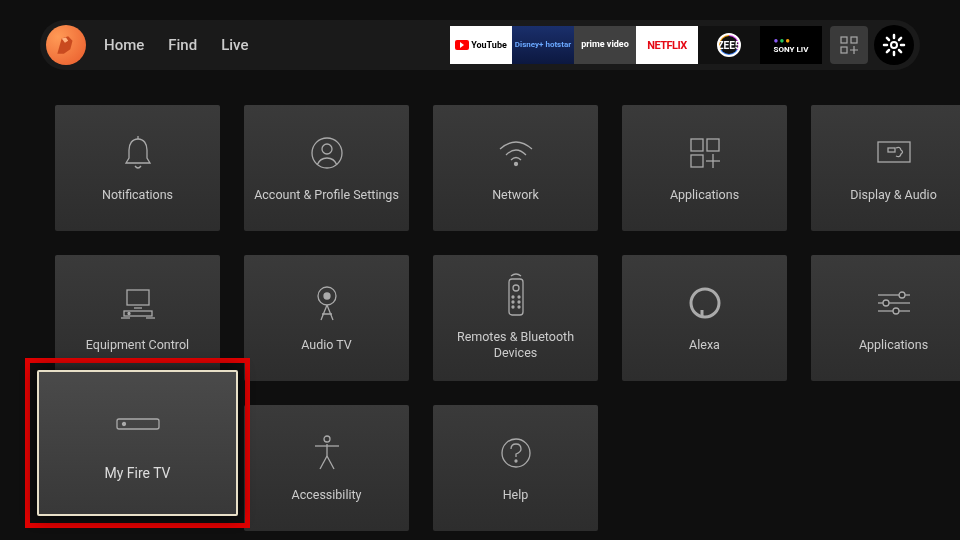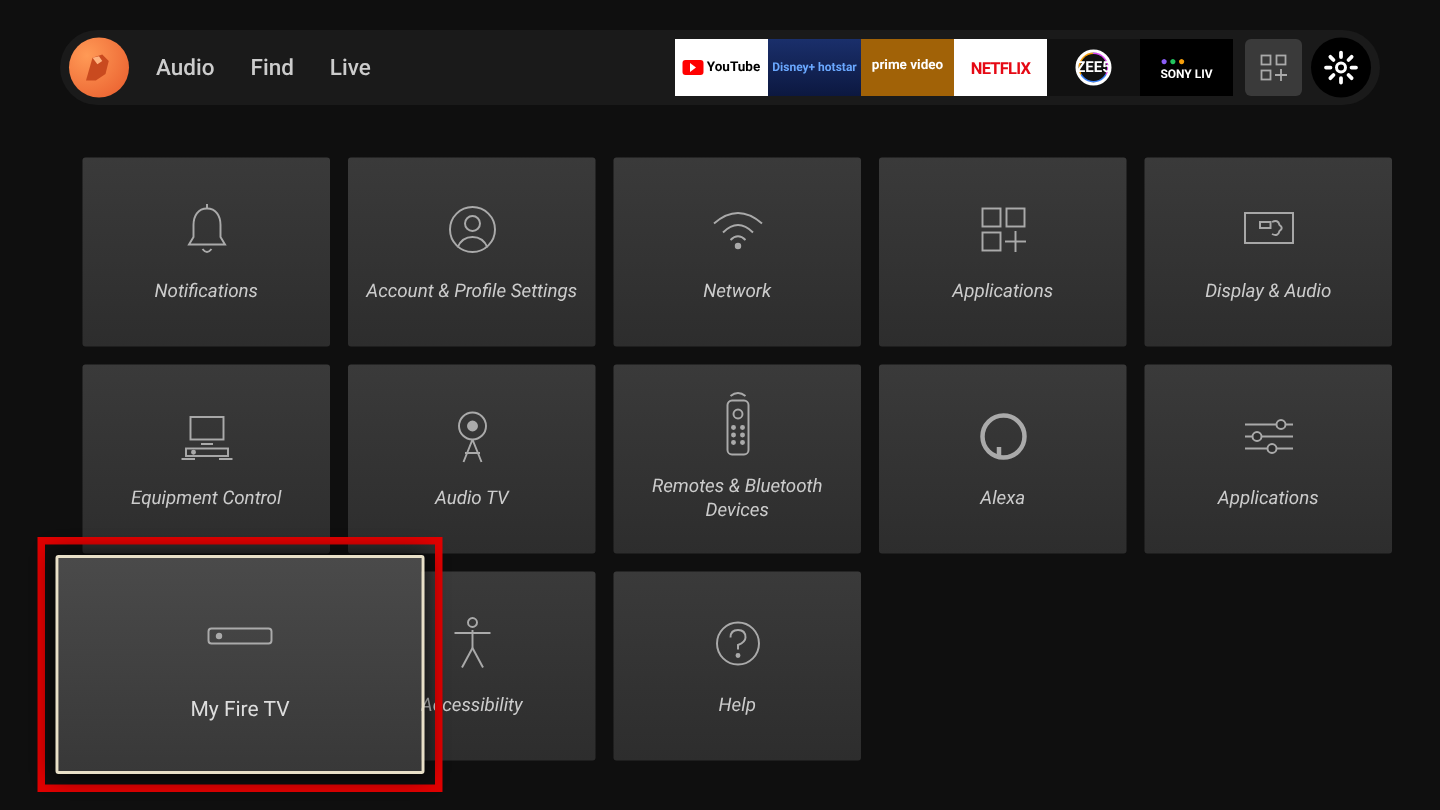--- a/index.html
+++ b/index.html
@@ -43,21 +43,21 @@
   .app-tile {
     width: 62px; height: 38px;
     display: flex; align-items: center; justify-content: center;
     font-size: 9px; font-weight: bold;
   }
   .app-youtube { background: #fff; color: #000; }
   .app-youtube .yt-logo { display:flex; align-items:center; gap:2px;}
   .app-youtube .yt-play { width:14px; height:10px; background:#f00; border-radius:2px; position:relative;}
   .app-youtube .yt-play::after{content:"";position:absolute;left:5px;top:2px;border-left:4px solid #fff;border-top:3px solid transparent;border-bottom:3px solid transparent;}
   .app-disney { background: linear-gradient(180deg,#1a2f6b,#0c1840); color:#6aa8ff; font-size:8px; text-align:center; line-height:1.1;}
-  .app-prime { background:#a16207; color:#fff; font-size:9px; text-align:center; line-height:1.1;}
+  .app-prime { background:#404040; color:#fff; font-size:9px; text-align:center; line-height:1.1;}
   .app-netflix { background:#fff; color:#e50914; font-size:11px; letter-spacing:-0.5px;}
   .app-zee { background:#111; color:#fff; display:flex; align-items:center; justify-content:center;}
   .app-zee .ring{width:24px;height:24px;border:2px solid;border-color:#f7a 50% #5cf 50%;border-radius:50%;display:flex;align-items:center;justify-content:center;font-size:10px;background:conic-gradient(#d946ef 0 120deg,#3b82f6 120deg 240deg,#f59e0b 240deg 360deg);-webkit-background-clip:border-box;}
   .app-zee .ring span{background:#111;width:18px;height:18px;border-radius:50%;display:flex;align-items:center;justify-content:center;}
   .app-sony { background:#000; color:#fff; font-size:8px;}
   .app-sony .dots{letter-spacing:1px;}
   .appgrid-btn {
     width: 38px; height: 38px;
     background: #3a3a3a;
     border-radius: 4px;
@@ -71,43 +71,42 @@
     display: flex; align-items: center; justify-content: center;
   }
   
   .grid {
     position: absolute;
     top: 105px;
     left: 55px;
     right: 55px;
     display: grid;
     grid-template-columns: repeat(5, 165px);
-    gap: 12px;
-    font-style: italic;
+    gap: 24px;
   }
   .tile {
     height: 126px;
     background: linear-gradient(180deg, #3a3a3a, #2d2d2d);
     border-radius: 2px;
     display: flex;
     flex-direction: column;
     align-items: center;
     justify-content: center;
     gap: 14px;
     padding: 10px 8px;
   }
   .tile .icon-wrap { height: 40px; display: flex; align-items: center; justify-content: center; }
   .tile .label { font-size: 12.5px; color: #ccc; text-align: center; line-height: 1.3; }
   .tile svg { stroke: #aaa; fill: none; stroke-width: 1.3; }
   
   .selected-wrap {
     position: absolute;
     top: 358px;
     left: 25px;
-    width: 270px;
+    width: 225px;
     height: 170px;
     border: 5px solid #e00000;
     padding: 7px;
     z-index: 5;
   }
   .tile.selected {
     position: absolute;
     inset: 7px;
     height: auto;
     background: linear-gradient(180deg, #4a4a4a, #383838);
@@ -123,21 +122,21 @@
 <body>
 
 <div class="topbar">
   <div class="avatar">
     <svg viewBox="0 0 24 24">
         <path d="M4 20 L8 6 L14 4 L18 8 L16 16 L10 20 Z" fill="#c94a1f"></path>
         <path d="M8 6 L12 5 L14 8 L11 10 Z" fill="#ffb380"></path>
       </svg>
   </div>
   <div class="nav-links">
-    <span class="nav-link">Audio</span>
+    <span class="nav-link">Home</span>
     <span class="nav-link">Find</span>
     <span class="nav-link">Live</span>
   </div>
   <div class="spacer"></div>
   <div class="apps">
     <div class="app-tile app-youtube">
       <span class="yt-logo">
           <span class="yt-play"></span>
           <span>YouTube</span>
         </span>

